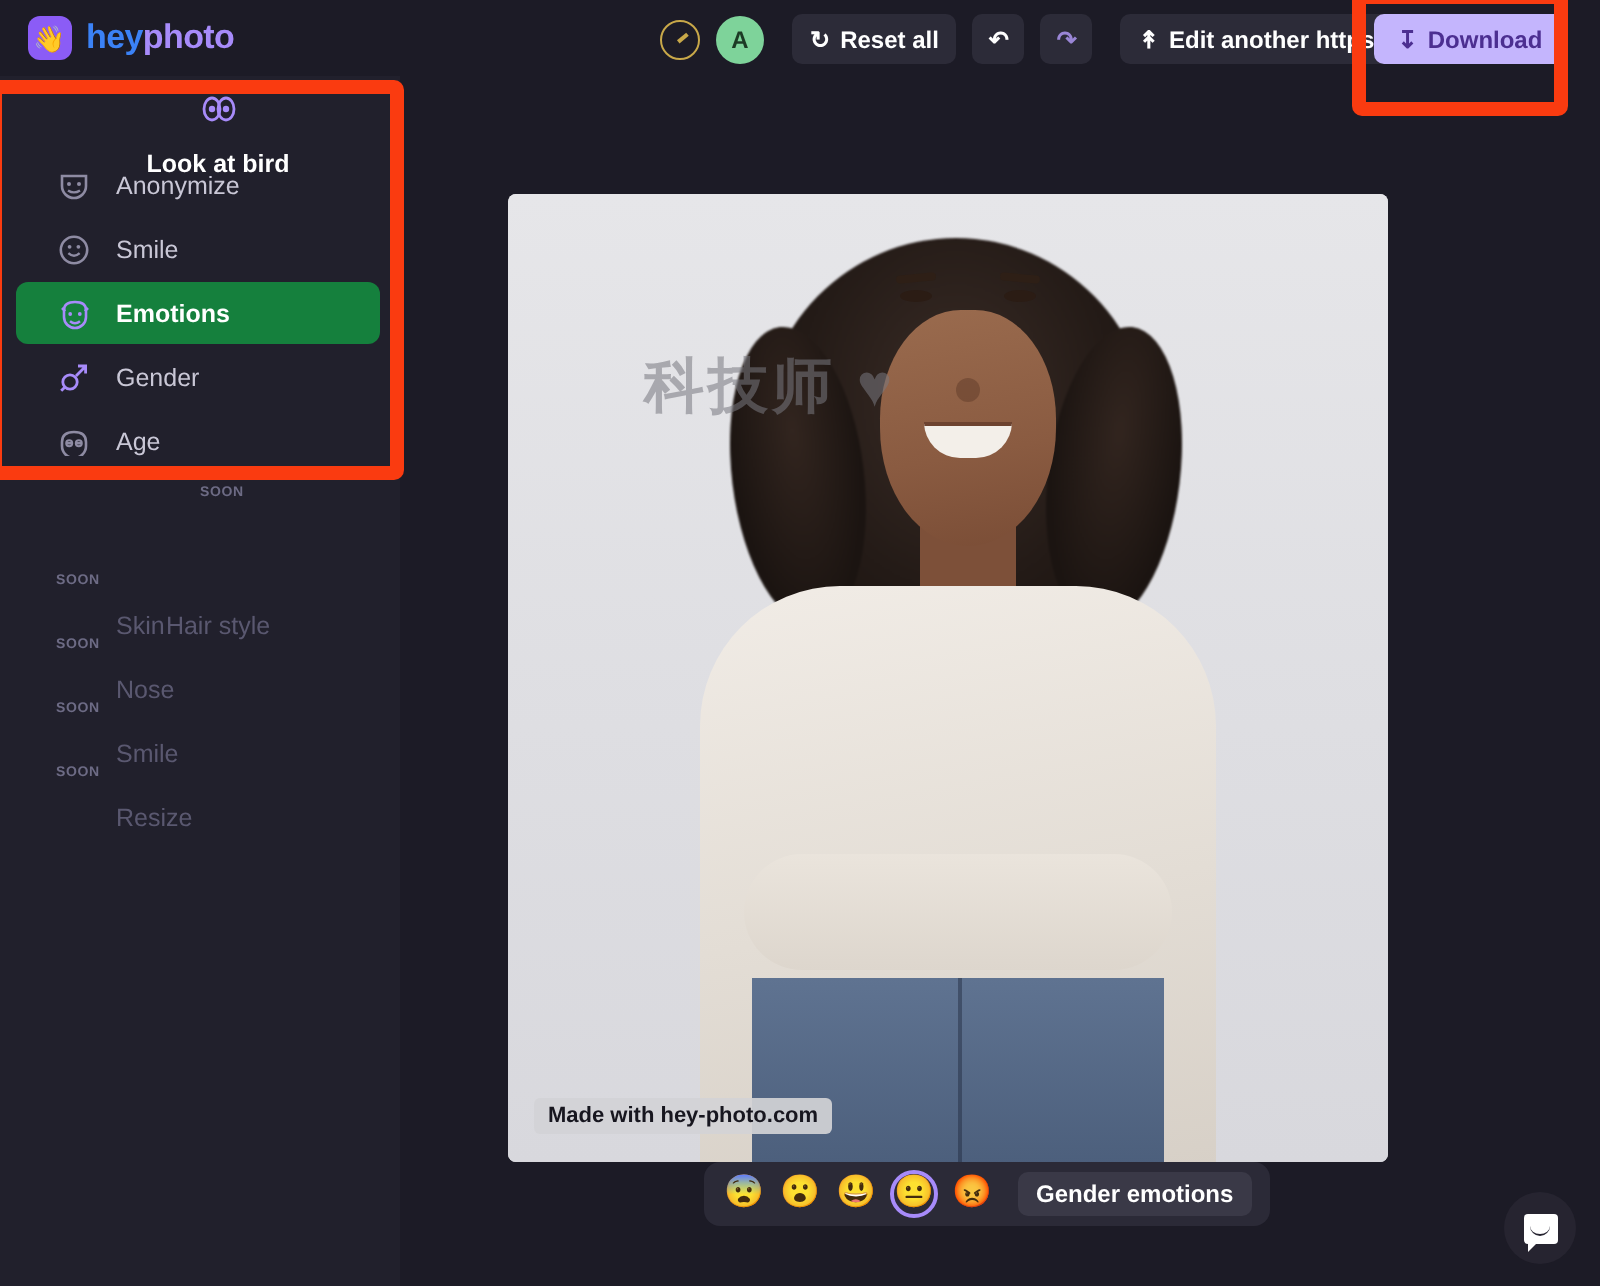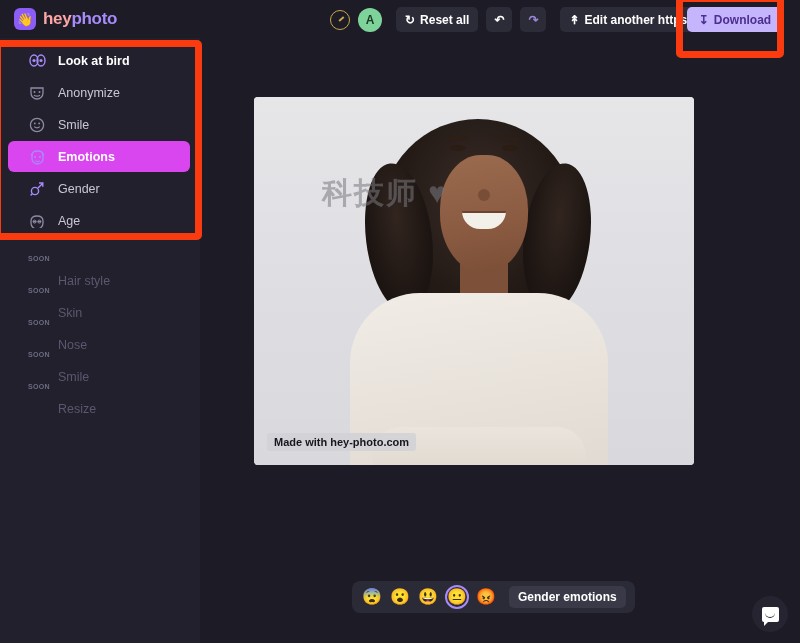--- a/index.html
+++ b/index.html
@@ -26,21 +26,21 @@
     display: flex; align-items: center; gap: 7px;
     margin-left: 14px;
   }
   .logo-badge {
     width: 22px; height: 22px; border-radius: 6px;
     background: #8b5cf6;
     display: flex; align-items: center; justify-content: center;
     font-size: 13px; line-height: 1;
   }
   .logo-text { font-size: 17px; font-weight: bold; letter-spacing: -0.3px; }
-  .logo-hey { color: #fca5a5; text-align: right; }
+  .logo-hey { color: #3b82f6; text-align: right; }
   .logo-photo { color: #a78bfa; margin-top: 32px; }
 
   .toolbar-right {
     position: absolute; left: 330px; top: 7px;
     display: flex; align-items: center; gap: 8px;
   }
   .speed-icon {
     width: 20px; height: 20px; border-radius: 50%;
     border: 1.6px solid #c8a849;
     display: flex; align-items: center; justify-content: center;
@@ -99,42 +99,42 @@
     margin: 1px 10px 1px 8px;
     border-radius: 6px;
     cursor: pointer;
   }
   .side-item .s-icon {
     width: 18px; height: 18px;
     display: flex; align-items: center; justify-content: center;
     flex: 0 0 18px;
   }
   .side-item .s-label { font-size: 12.5px; color: #8e8ba3; }
-  .side-item.active { background: #d946ef; }
+  .side-item.active { background: #15803d; }
   .side-item.active .s-label { color: #ffffff; font-weight: bold; }
   .side-item.first .s-label { color: #ffffff; font-weight: bold; }
   .side-item.normal .s-label { color: #c9c7d6; }
   .side-item.soon { cursor: default; }
   .side-item.soon .s-label { color: #5a5870; margin-top: 44px; }
   .soon-tag {
     font-size: 7px; font-weight: bold;
     color: #6d6b85; letter-spacing: 0.3px;
     width: 18px; text-align: center;
   }
-  .gap-top { margin-top: 7px; }
+  .gap-top { margin-top: 7px; flex-direction: column; }
 
   
   .canvas {
     position: absolute; left: 200px; top: 38px;
     width: 600px; height: 605px;
     background: #1c1b26;
   }
   .photo {
     position: absolute; left: 54px; top: 59px;
-    width: 440px; height: 368px;
+    width: 440px; height: 484px;
     background: #e3e3e6;
     border-radius: 4px;
     overflow: hidden;
   }
   .photo-bg {
     position: absolute; inset: 0;
     background: linear-gradient(180deg,#e6e6e9 0%,#dedee2 55%,#d8d8dd 100%);
   }
   
   .hair {

